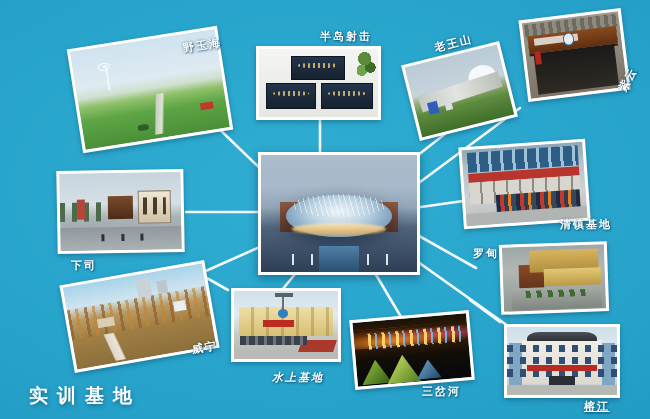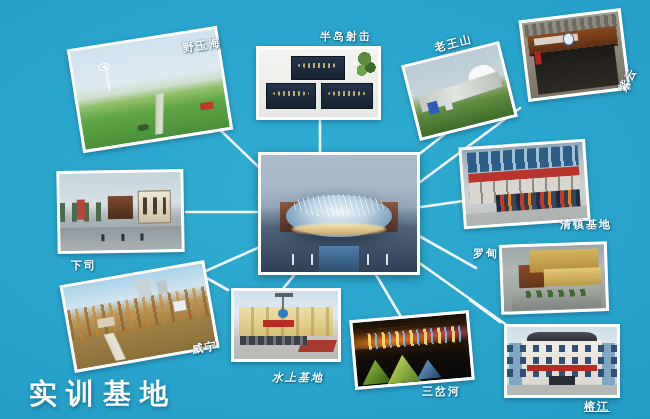--- a/index.html
+++ b/index.html
@@ -42,25 +42,26 @@
     font-size:11px;
     font-weight:bold;
     letter-spacing:2px;
     white-space:nowrap;
     text-shadow:1px 1px 2px rgba(0,50,80,.65), 0 0 3px rgba(0,60,90,.5);
     font-family:"DejaVu Sans","Liberation Sans",sans-serif;
   }
   .title{
     position:absolute;
     color:#ffffff;
-    font-size:28px;
+    font-size:19px;
     font-weight:bold;
     letter-spacing:9px;
     text-shadow:1px 2px 4px rgba(0,50,80,.45);
     font-family:Liberation Serif, serif;
+    margin-top:8px;
   }
 
   
 
   
   .sc-yeyuhai{background:linear-gradient(#cfe3ef 0%,#dfeaf2 38%,#cfe0ce 49%,#8fc06a 58%,#5da545 72%,#4a8f38 100%);}
   .sc-yeyuhai::before{content:"";position:absolute;left:22%;top:18%;width:2px;height:26%;background:#f2f6f8;}
   .sc-yeyuhai::after{content:"";position:absolute;left:17%;top:16%;width:12px;height:8px;
     background:radial-gradient(circle at 50% 50%, #fff 0 18%, transparent 19%);
     box-shadow:inset 0 0 0 1px rgba(255,255,255,.9);

